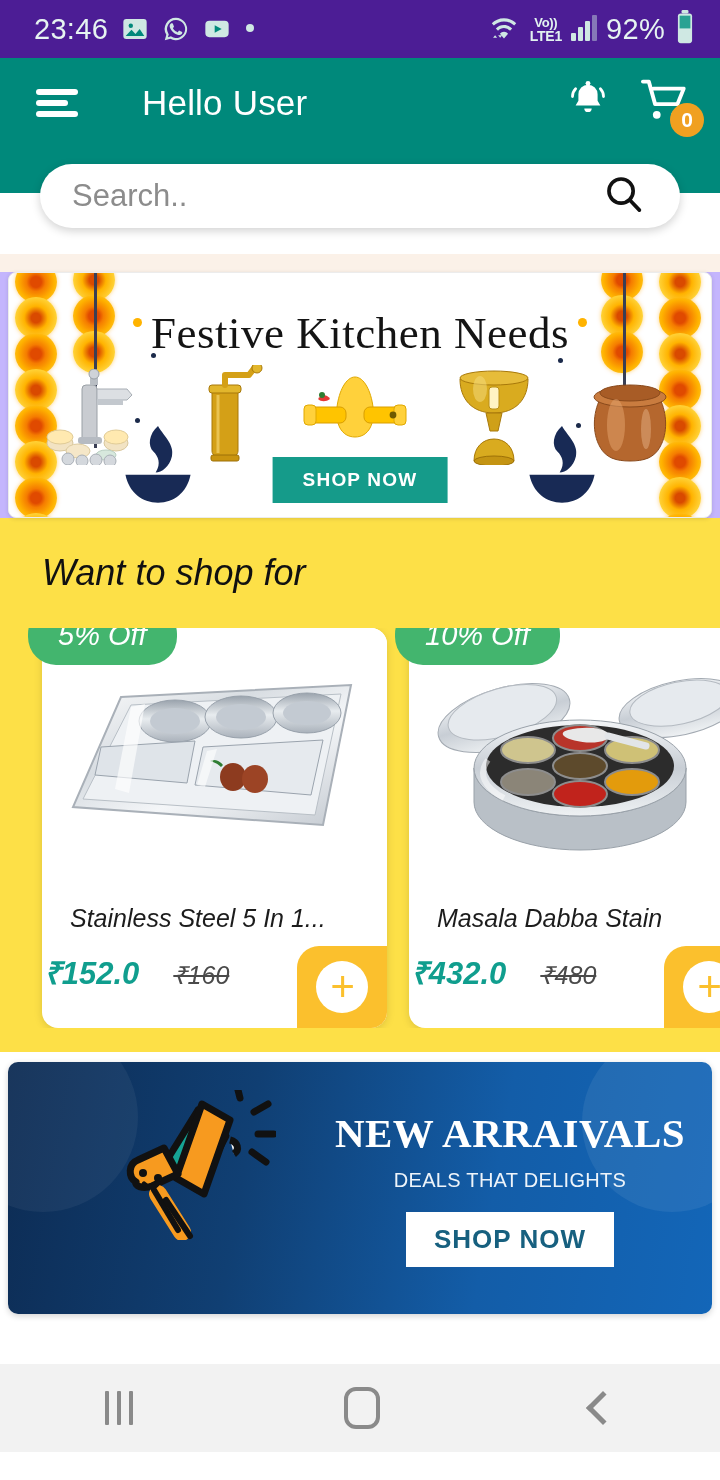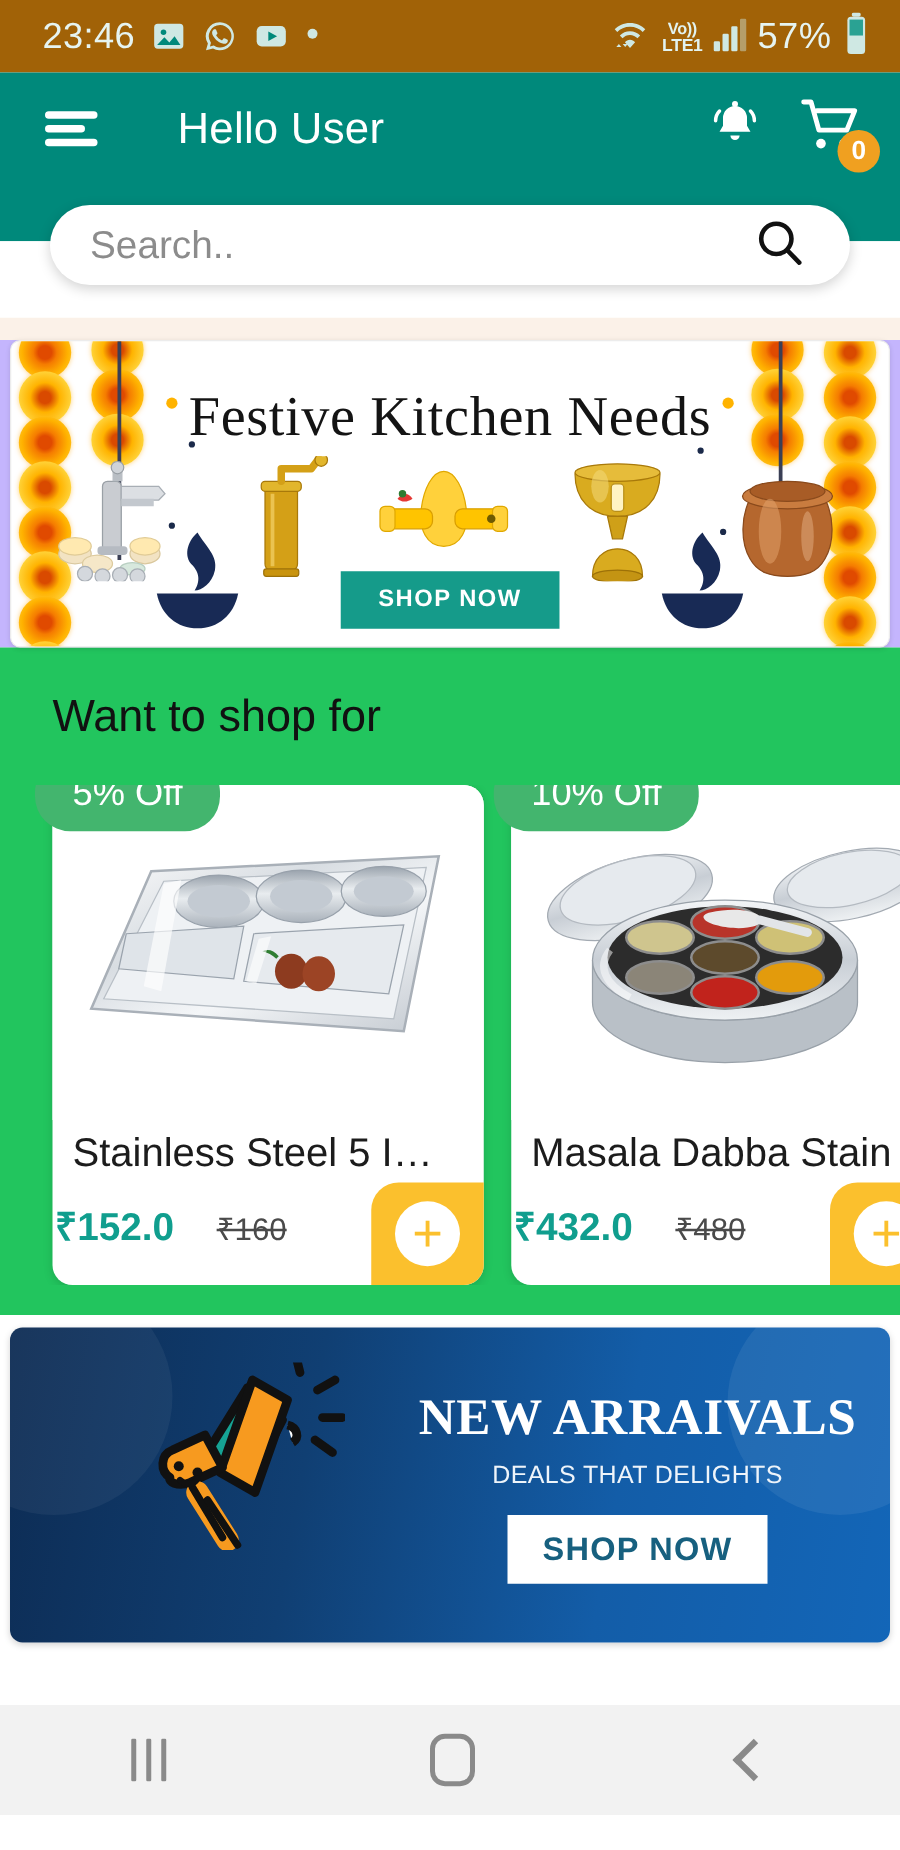--- a/index.html
+++ b/index.html
@@ -6,21 +6,21 @@
   html, body { width:720px; height:1480px; }
   body {
     font-family: "Liberation Sans", sans-serif;
     background:#ffffff;
     overflow:hidden;
     position:relative;
   }
 
   
   .statusbar {
-    height:58px; background:#a16207;
+    height:58px; background:#4c1d95;
     display:flex; align-items:center; justify-content:space-between;
     padding:0 24px 0 34px; color:#e2f3f0;
   }
   .sb-left { display:flex; align-items:center; gap:13px; }
   .sb-time { font-size:29px; letter-spacing:.3px; color:#e6f4f1; }
   .sb-right { display:flex; align-items:center; gap:9px; }
   .sb-batt-text { font-size:29px; color:#e6f4f1; letter-spacing:.3px; }
   .icon-sq { display:block; }
 
   .volte { display:flex; flex-direction:column; align-items:center; line-height:1; }
@@ -114,21 +114,21 @@
     background:#159b8a; color:#fff; font-size:19px; letter-spacing:1.2px;
     padding:12px 30px; font-weight:bold; cursor:pointer;
     font-family:"Liberation Sans Narrow","Liberation Sans",sans-serif;
   }
   .diya { position:absolute; bottom:12px; width:74px; height:86px; }
   .diya.left { left:112px; }
   .diya.right { right:112px; }
   .confetti { position:absolute; border-radius:50%; }
 
   
-  .shop-section { background:#22c55e; padding:34px 0 24px 0; }
+  .shop-section { background:#fde047; padding:34px 0 24px 0;font-style:italic; }
   .shop-head {
     display:flex; align-items:center; justify-content:space-between;
     padding:0 42px 0 42px; margin-bottom:34px;
   }
   .shop-head h2 { font-size:36px; font-weight:normal; color:#111; }
   .view-all {
     display:flex; align-items:center; gap:16px; cursor:pointer;
     font-size:31px; color:#1a1a1a;
   }
   .chev { font-size:34px; font-weight:bold; line-height:1; }
@@ -145,22 +145,22 @@
     position:absolute; top:-22px; left:-14px; z-index:5;
     background:#43b56e; color:#fff; font-size:29px;
     padding:13px 30px; border-radius:28px;
   }
   .p-img {
     height:268px; border-radius:16px 16px 0 0; overflow:hidden;
     display:flex; align-items:center; justify-content:center; background:#fff;
     position:relative;
   }
   .p-name {
-    font-size:32px; color:#1c1c1c; padding:8px 24px 0 16px;
-    white-space:nowrap; overflow:hidden; text-overflow:ellipsis;
+    font-size:25px; color:#1c1c1c; padding:8px 24px 0 16px;
+    white-space:nowrap; overflow:hidden; text-overflow:ellipsis;margin-left:12px;
   }
   .p-prices {
     display:flex; align-items:baseline; gap:34px; padding:18px 16px 0 2px;
   }
   .p-price { color:#109e8e; font-size:31px; font-weight:bold; }
   .p-mrp { color:#4a4a4a; font-size:25px; text-decoration:line-through; }
   .add-btn {
     position:absolute; right:0; bottom:0; width:90px; height:82px;
     background:#fbc02d; border-radius:22px 0 16px 0;
     display:flex; align-items:center; justify-content:center; cursor:pointer;
@@ -253,21 +253,21 @@
     <span class="volte">
       <span class="v1">Vo))</span>
       <span class="v2">LTE1</span>
     </span>
     <span class="bars">
       <i style="height:8px"></i>
         <i style="height:14px"></i>
         <i style="height:20px"></i>
         <i style="height:26px;opacity:.45"></i>
     </span>
-    <span class="sb-batt-text">57%</span>
+    <span class="sb-batt-text">92%</span>
     <span>
       <svg width="22" height="34" viewBox="0 0 14 24">
           <rect x="4.5" y="0" width="5" height="2.4" rx="1" fill="#cfe8e3"></rect>
           <rect x="2" y="2.4" width="10" height="21" rx="2" fill="#cfe8e3"></rect>
           <rect x="3.2" y="4" width="7.6" height="9" fill="#2aa293"></rect>
         </svg>
     </span>
   </div>
 </div>
 

